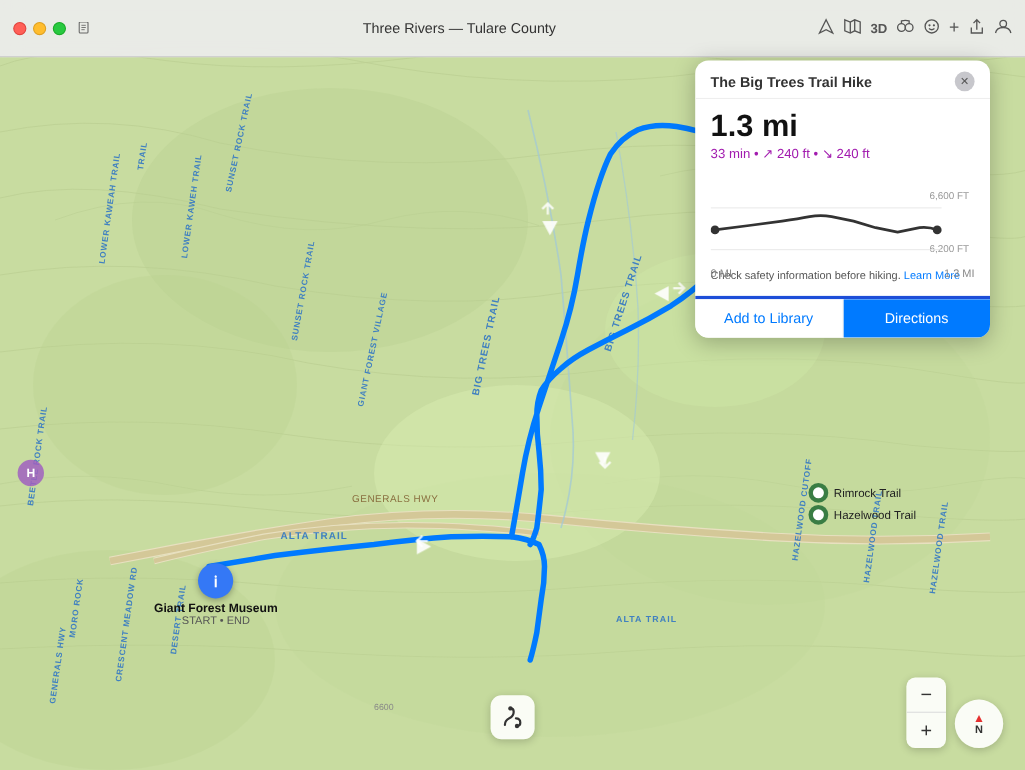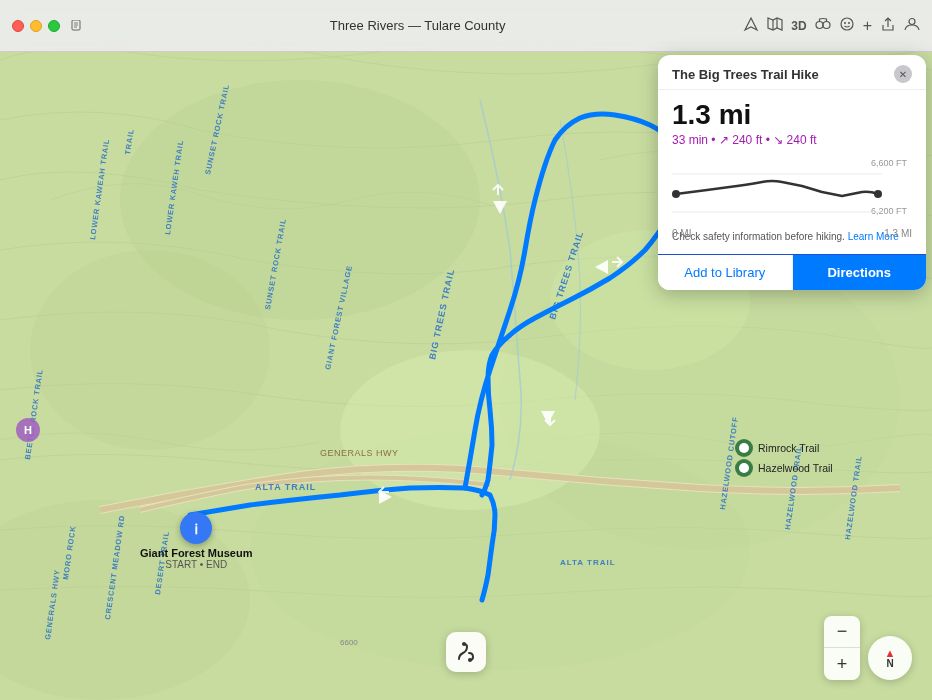--- a/index.html
+++ b/index.html
@@ -70,21 +70,21 @@
     .toolbar-icon {
       font-size: 14px;
       color: #555;
       cursor: pointer;
     }
 
     
     .info-card {
       position: absolute;
       top: 55px;
-      right: 6px;
+      right: 32px;
       width: 268px;
       background: white;
       border-radius: 12px;
       box-shadow: 0 4px 20px rgba(0,0,0,0.25);
       z-index: 200;
       overflow: hidden;
     }
 
     .card-header {
       display: flex;
@@ -118,21 +118,21 @@
       color: #111;
       line-height: 1.1;
     }
     .stats {
       font-size: 12px;
       color: #a21caf;
       margin-top: 2px;
     }
 
     .elevation-chart {
-      margin: 7px 0 0;
+      margin: 22px 0 0;
       position: relative;
       height: 70px;
     }
     .elevation-labels-x {
       display: flex;
       justify-content: space-between;
       font-size: 10px;
       color: #888;
       margin-top: 2px;
       padding: 0 0;
@@ -144,41 +144,41 @@
       margin: 6px 0 10px;
       line-height: 1.4;
     }
     .safety-note a {
       color: #007aff;
       text-decoration: none;
     }
 
     .card-actions {
       display: flex;
-      border-top: 1px solid #1d4ed8;
+      border-top: 3px solid #1d4ed8;
       overflow: hidden;
     }
     .btn-library {
       flex: 1;
       padding: 10px 0;
       text-align: center;
       font-size: 13px;
       font-weight: 500;
       color: #007aff;
       cursor: pointer;
       background: white;
       border: none;
       border-right: 1px solid #eee;
     }
     .btn-directions {
       flex: 1;
       padding: 10px 0;
       text-align: center;
       font-size: 13px;
-      font-weight: 700;
+      font-weight: 400;
       color: white;
       cursor: pointer;
       background: #007aff;
       border: none;
     }
 
     
     .compass {
       position: absolute;
       bottom: 20px;

